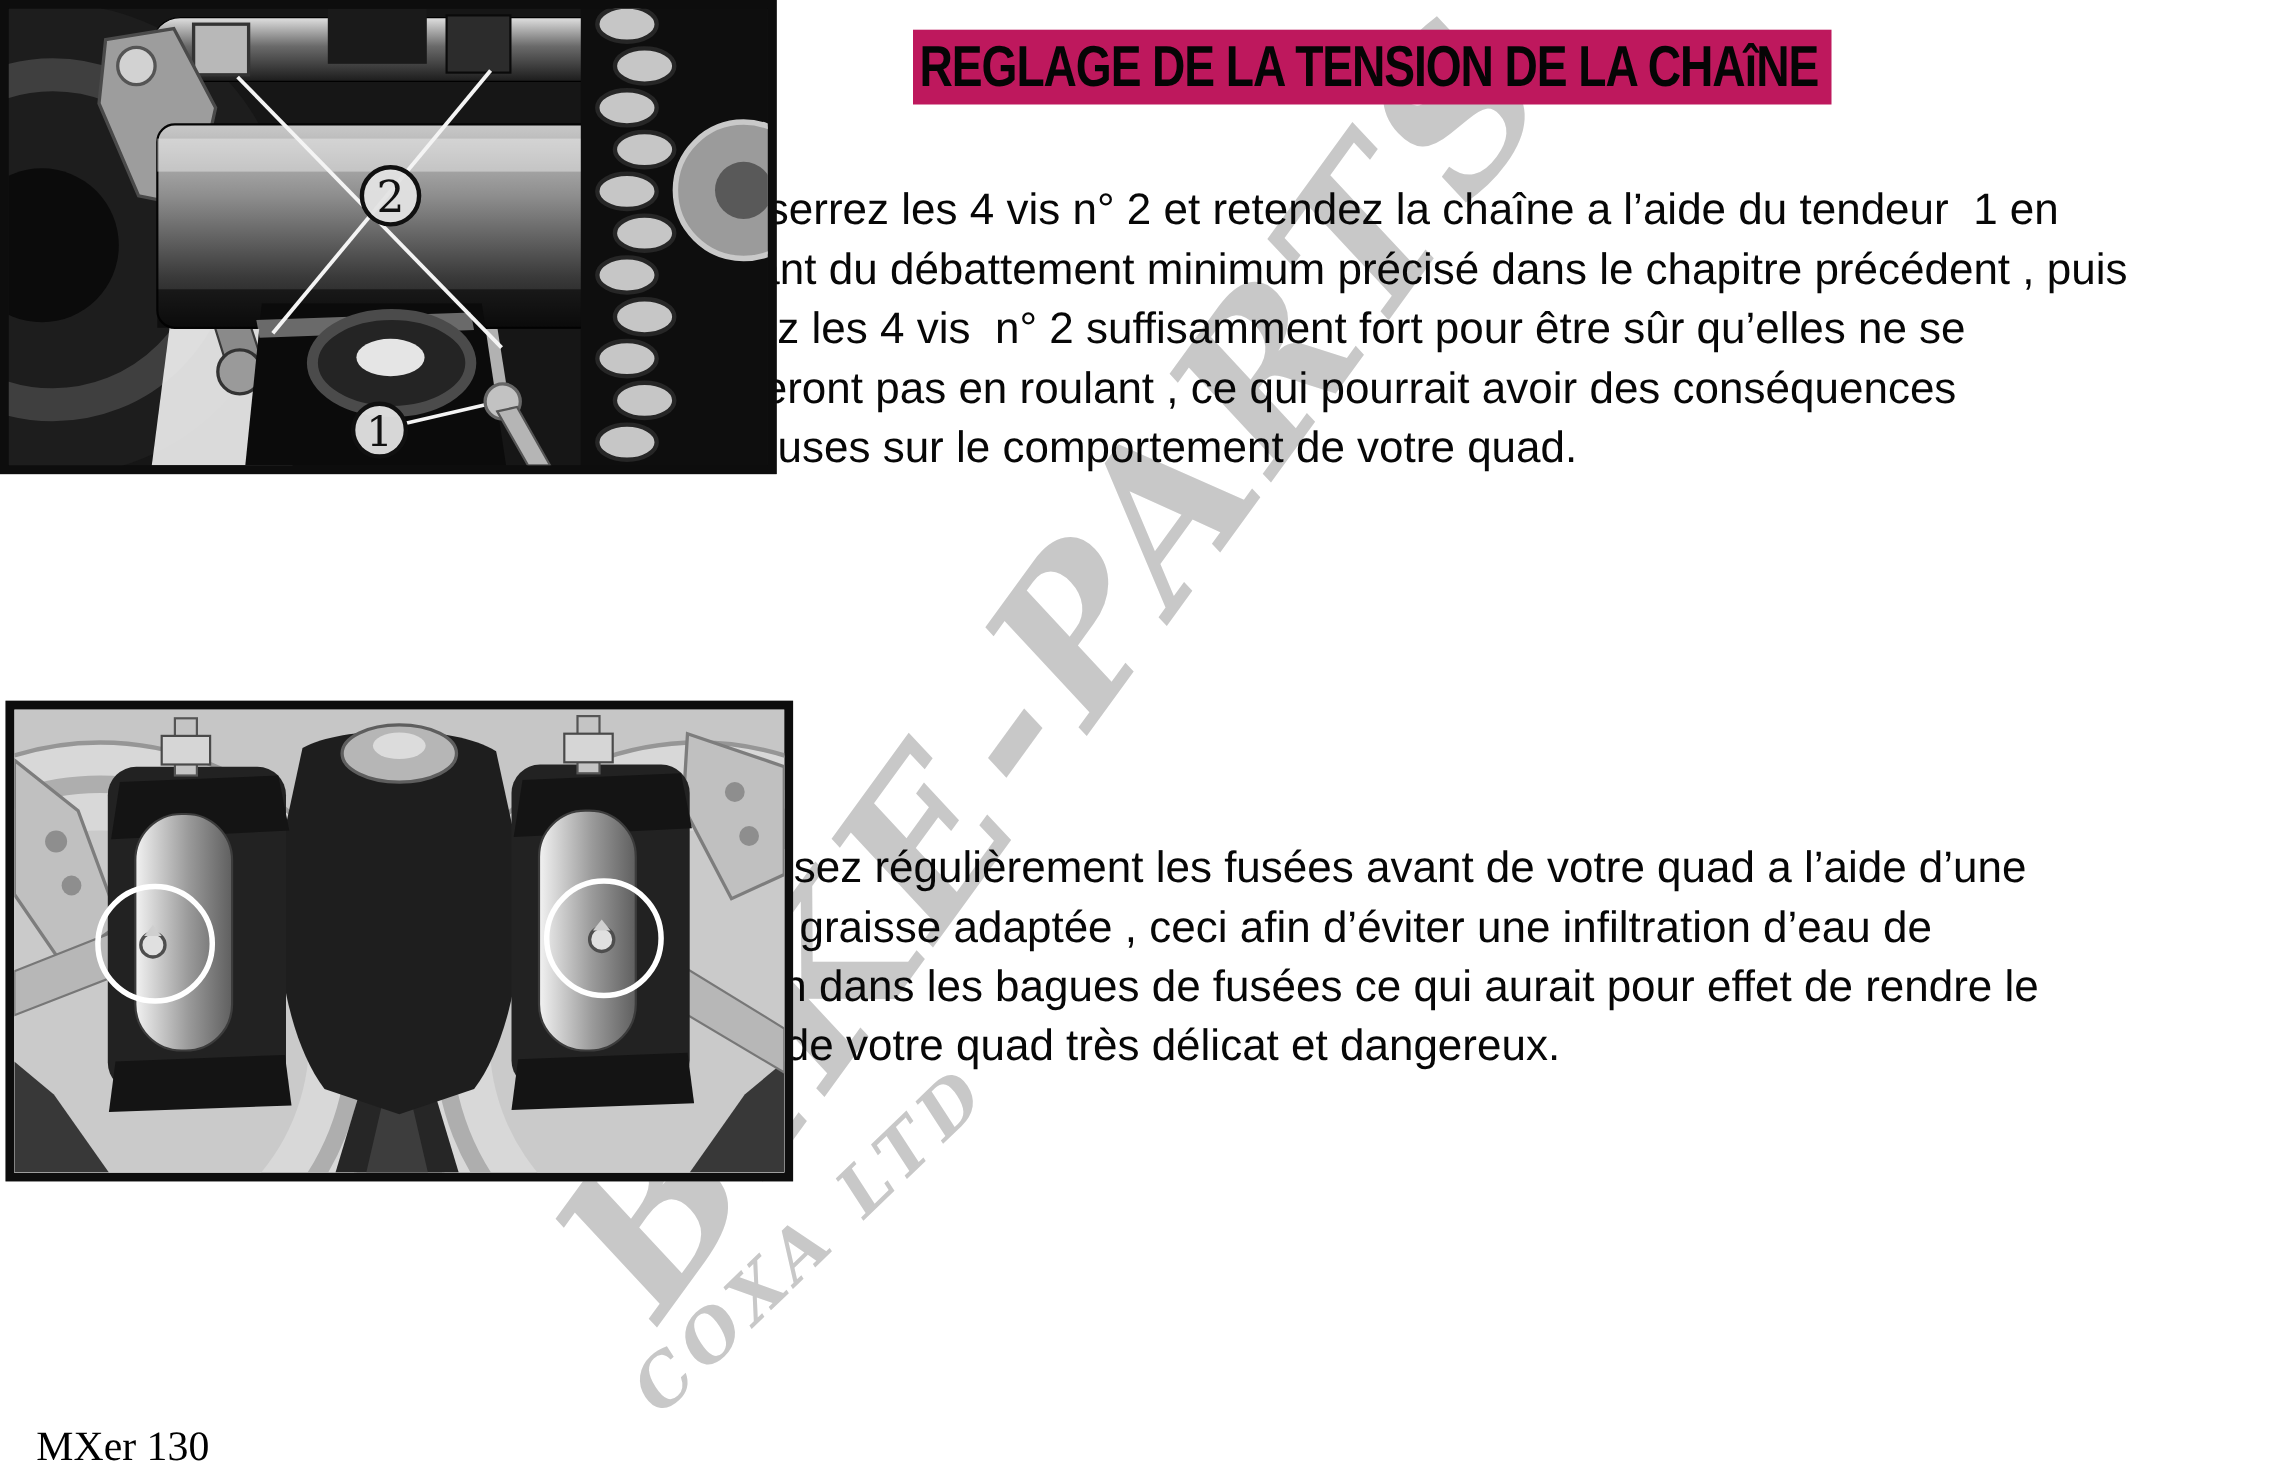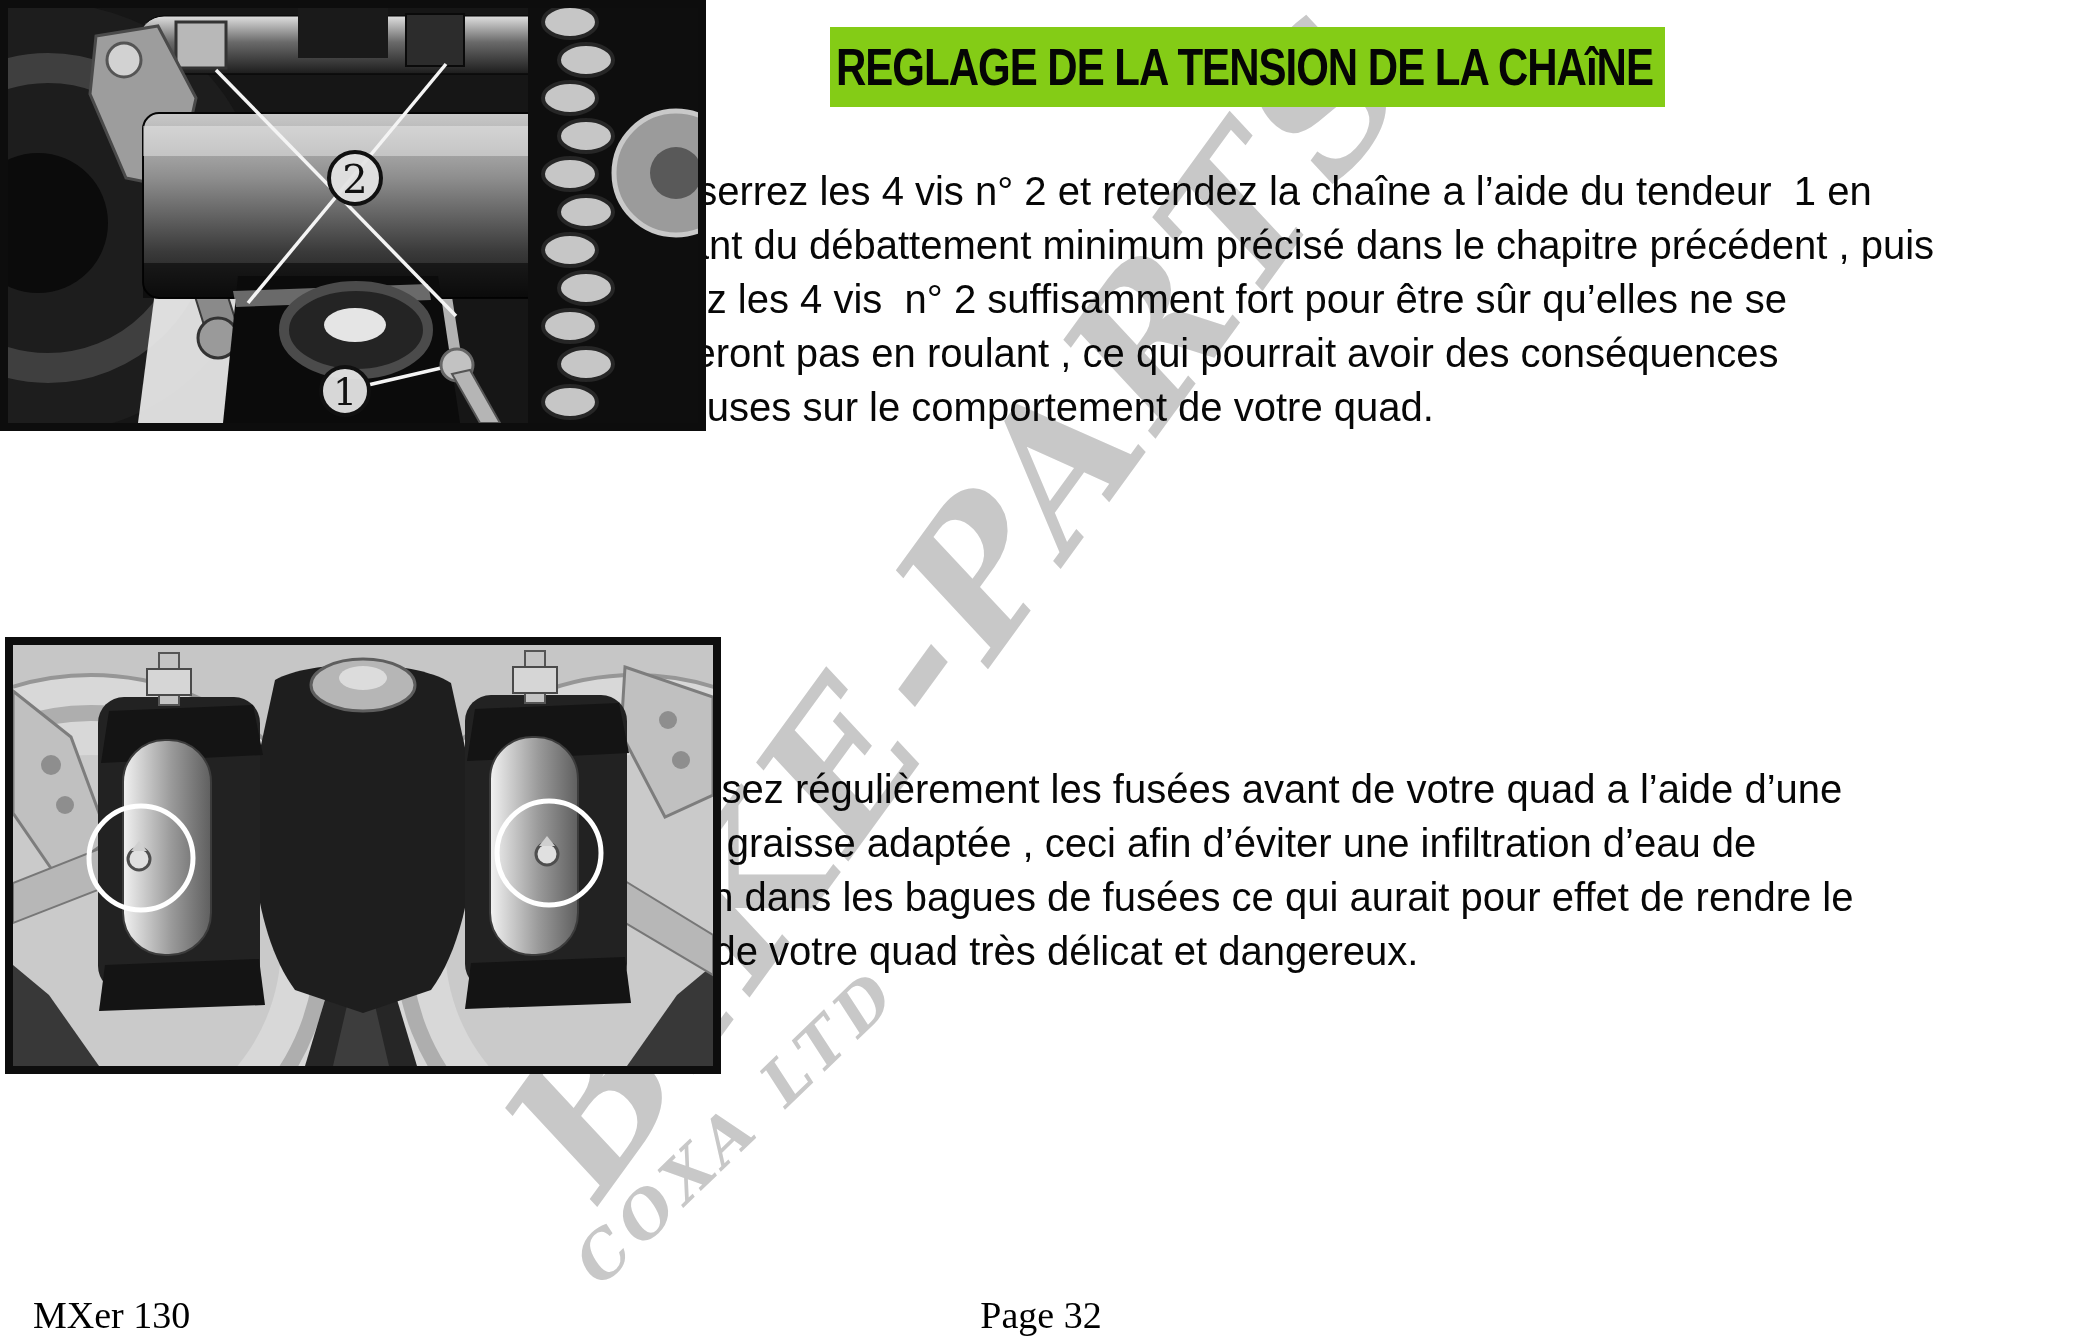--- a/index.html
+++ b/index.html
@@ -19,21 +19,21 @@
   #wm-sub{left:527px;top:1082px;width:420px;height:90px;line-height:90px;
     font-size:62px;letter-spacing:8px;transform:rotate(-44deg);}
 
   
   .photo-frame{position:absolute;z-index:3;border:8px solid #0d0d0d;box-sizing:border-box;}
   #photo1{left:0;top:0;width:706px;height:431px;background:#141414;}
   #photo2{left:5px;top:637px;width:716px;height:437px;background:#c6c6c6;}
   .photo-frame svg{display:block;width:100%;height:100%;}
 
   
-  .heading{position:absolute;z-index:2;background:#84cc16;height:80px;
+  .heading{position:absolute;z-index:2;background:#be185d;height:68px;
     display:flex;align-items:center;padding:0 12px 0 6px;}
   #heading1{left:830px;top:27px;}
   #heading2{left:830px;top:624px;}
   .heading span{font-size:42px;font-weight:bold;letter-spacing:-1px;color:#050505;
     transform:scaleY(1.25);transform-origin:center;white-space:pre;}
 
   
   .para{position:absolute;z-index:2;font-size:40px;line-height:54px;color:#070707;}
   #para1{left:560px;top:164px;}
   #para2{left:560px;top:762px;}
@@ -216,15 +216,14 @@
   </div>
 
   <div class="para" id="para2">
     <span class="line indent">Graissez régulièrement les fusées avant de votre quad a l’aide d’une</span>
     <span class="line">pompe a graisse adaptée , ceci afin d’éviter une infiltration d’eau de</span>
     <span class="line">projection dans les bagues de fusées ce qui aurait pour effet de rendre le</span>
     <span class="line">contrôle de votre quad très délicat et dangereux.</span>
   </div>
 
   <div class="footer-model">MXer 130</div>
-  <div class="footer-page">Page 32</div>
 
 </div>
 
 </body></html>

